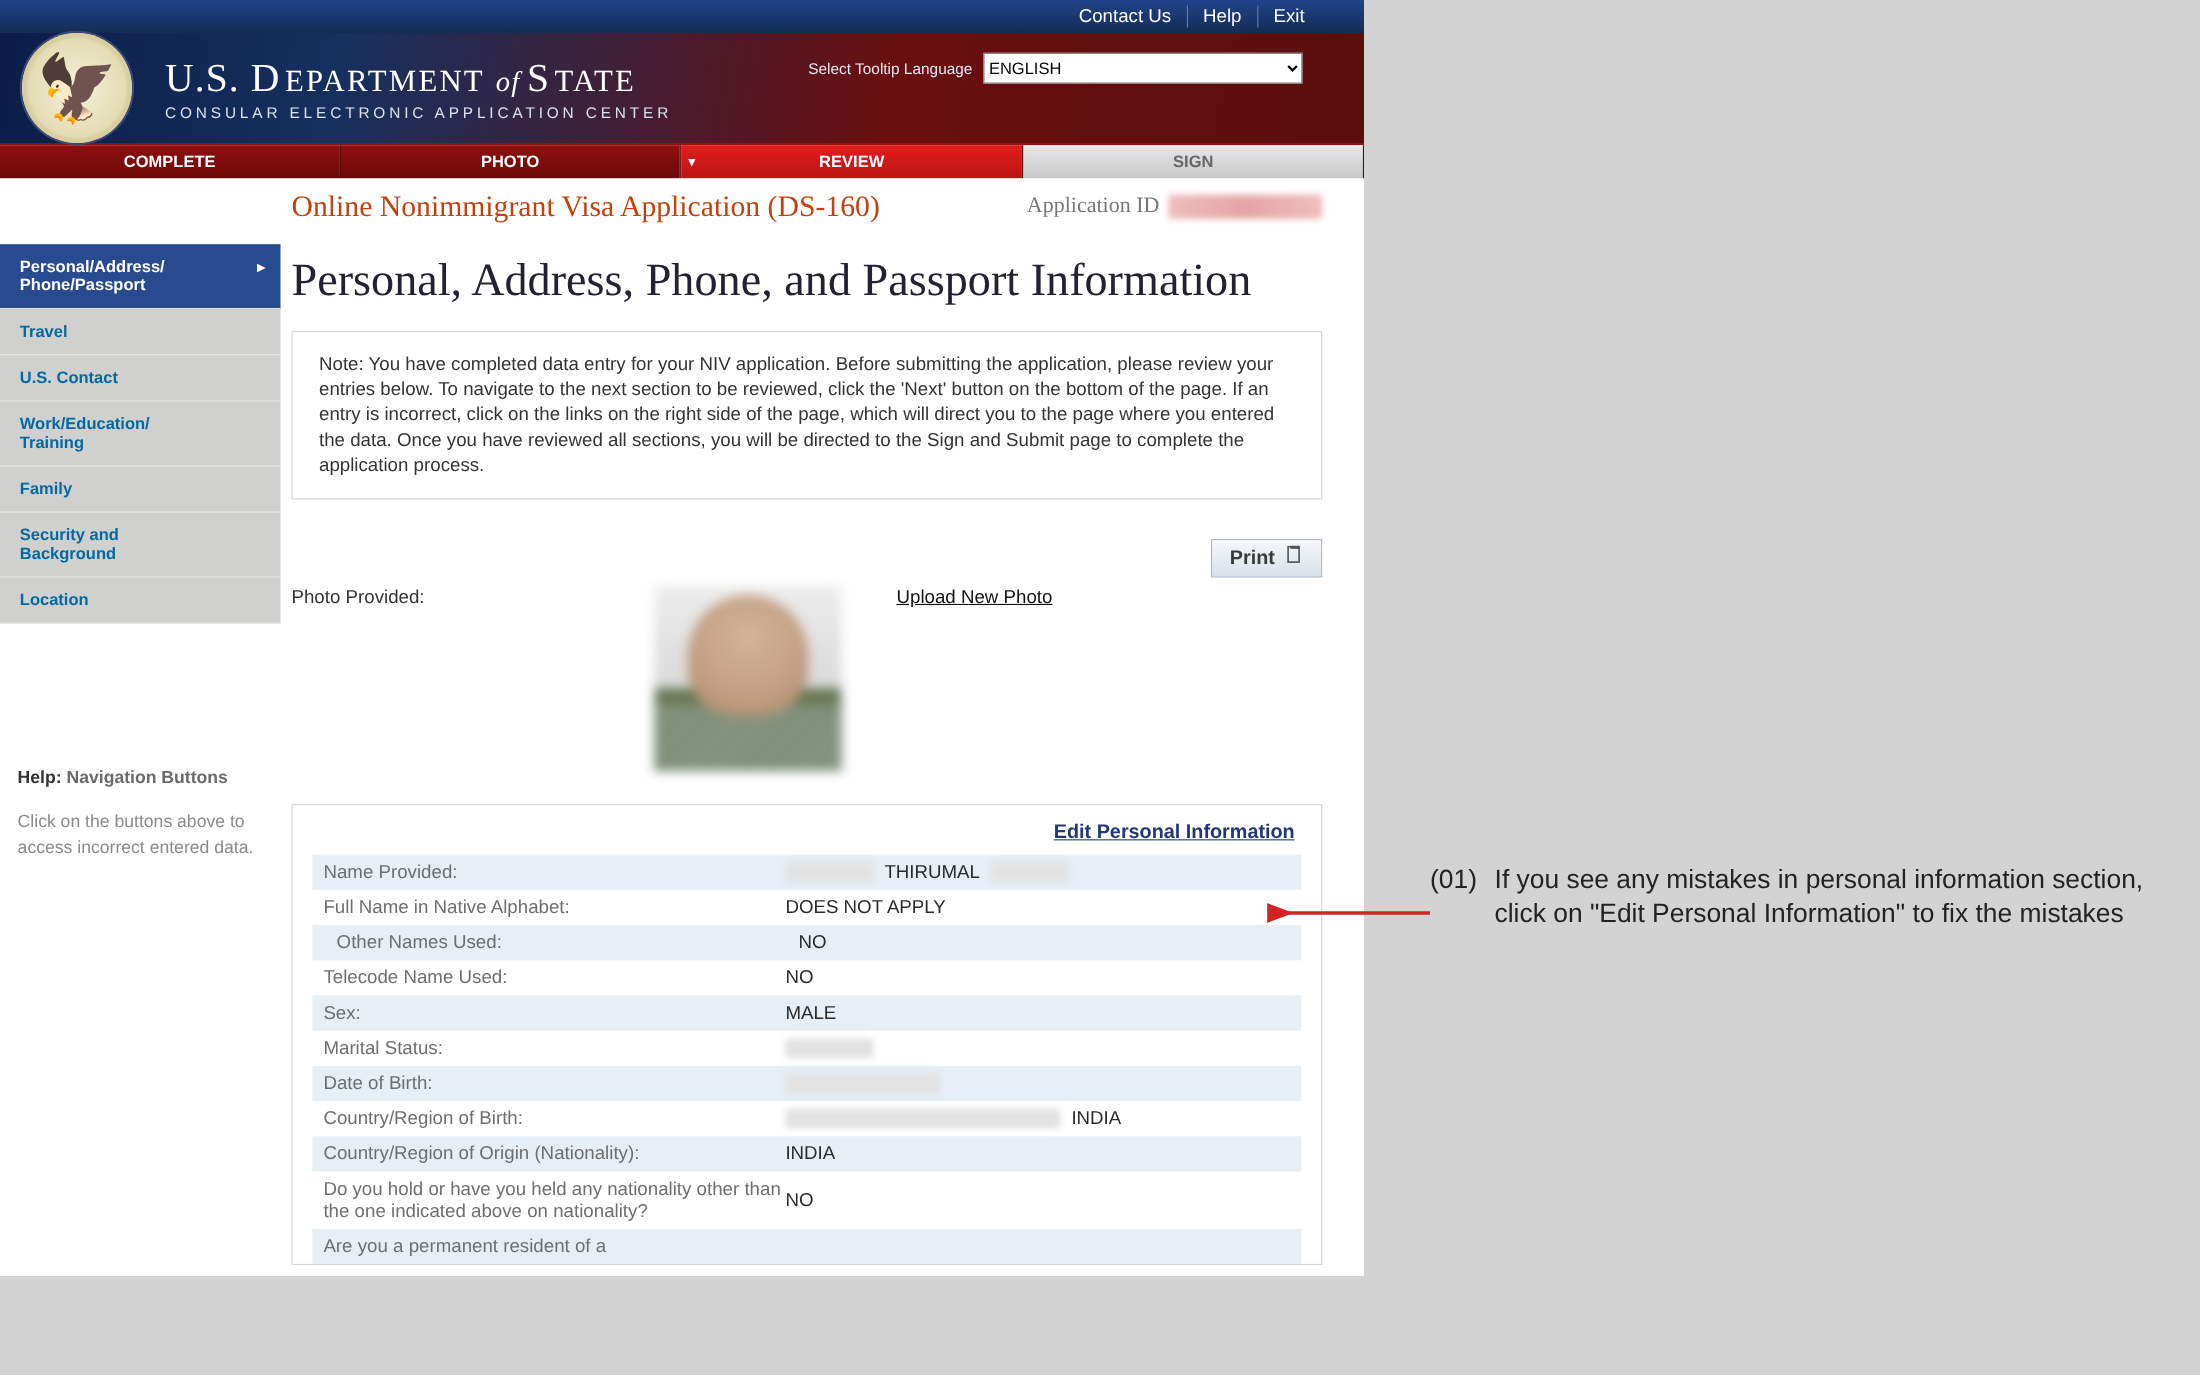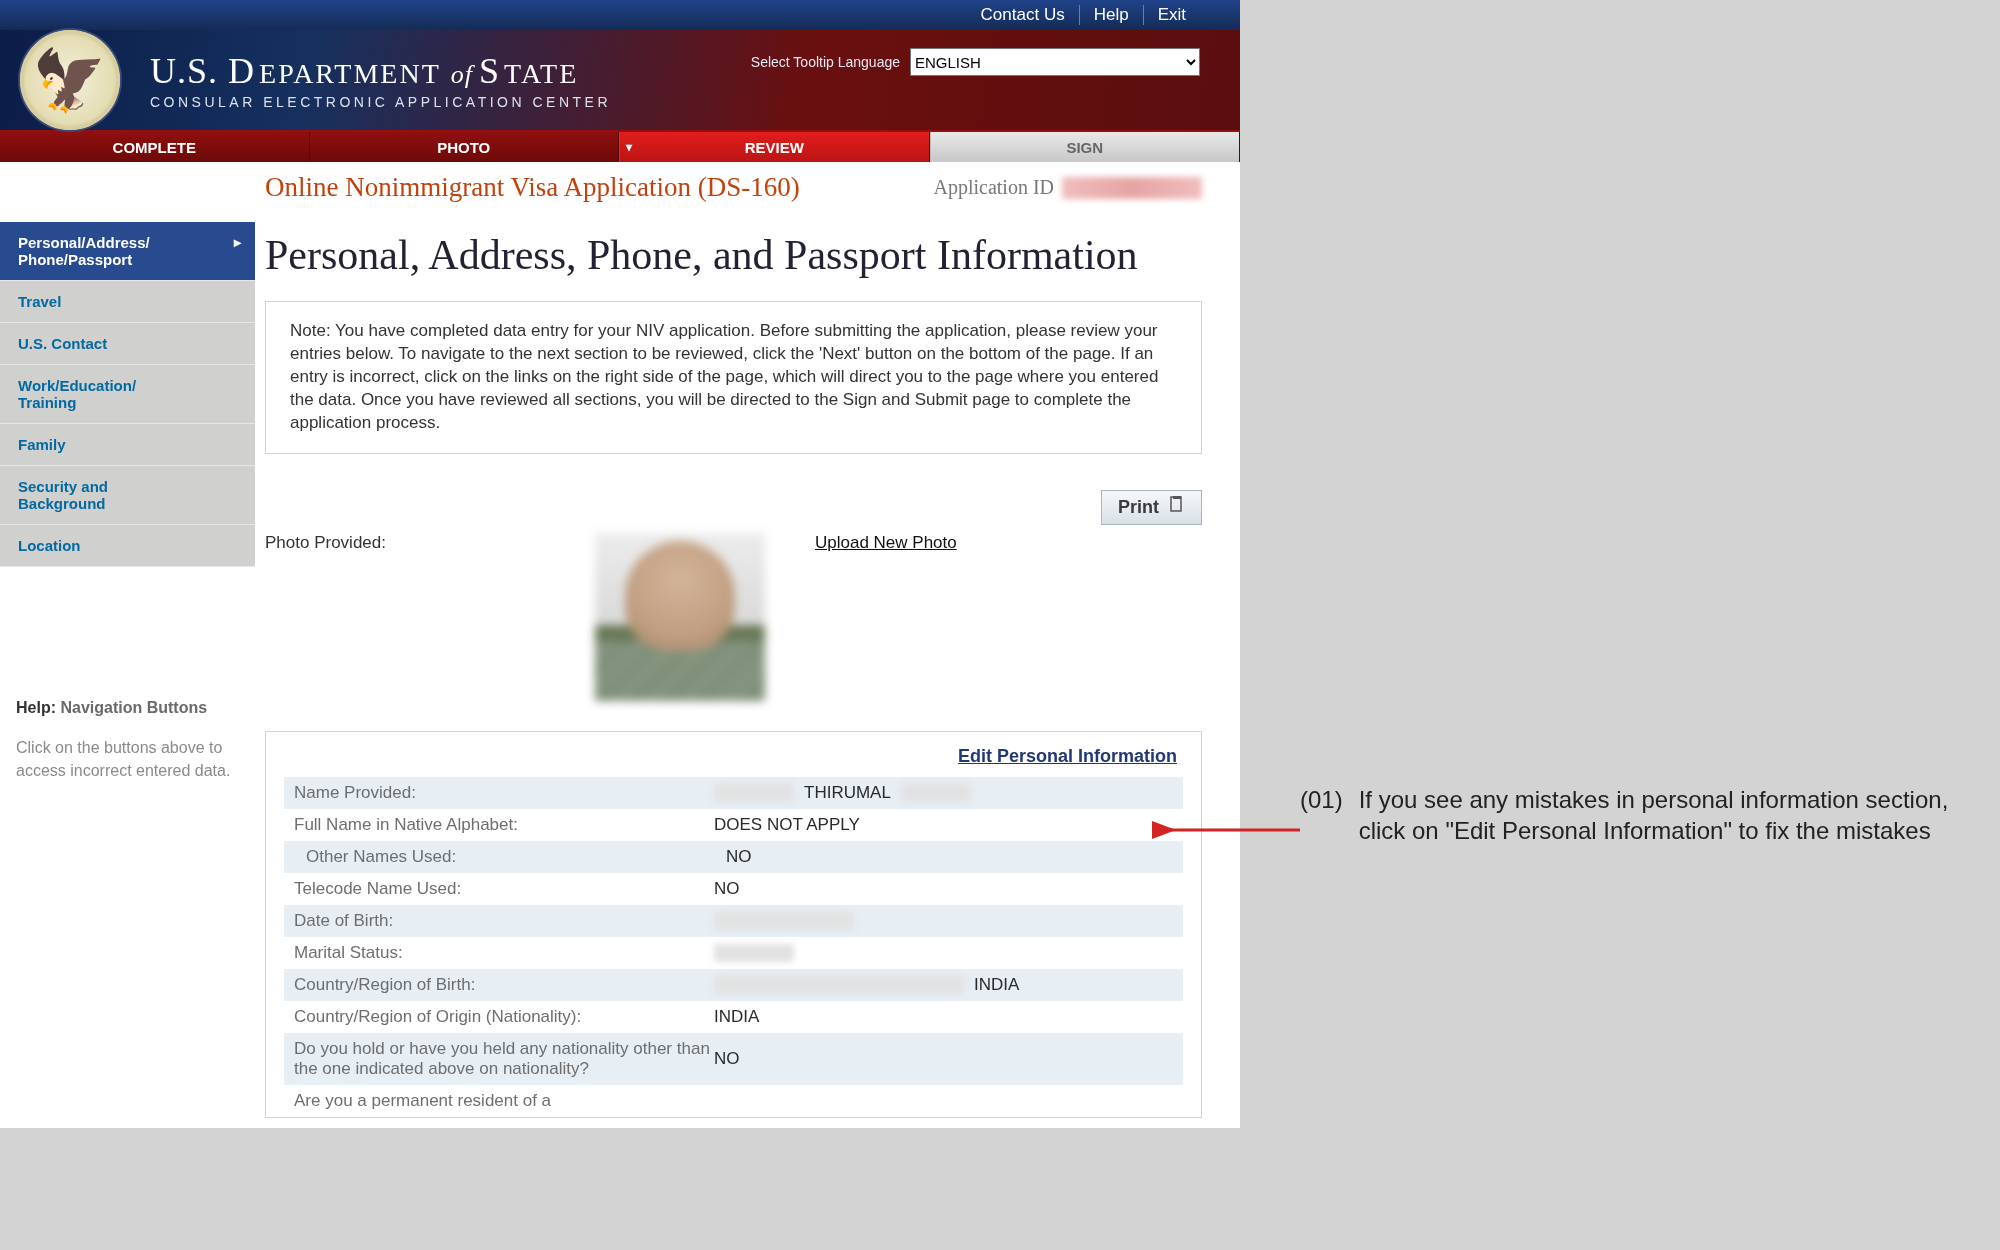--- a/index.html
+++ b/index.html
@@ -9,21 +9,21 @@
   .topbar span{padding:0 14px;border-left:1px solid #6a7fa8;cursor:pointer;}
   .topbar span:first-child{border-left:none;}
   .banner{height:100px;background:linear-gradient(100deg,#0b1d48 0%,#16305f 25%,#6a0f0f 65%,#5b0e0e 100%);position:relative;display:flex;align-items:center;}
   .seal{width:100px;height:100px;margin:0 30px 0 20px;border-radius:50%;background:radial-gradient(circle,#f4f0dc 0%,#e5ddb5 60%,#b8a86a 100%);position:relative;display:flex;align-items:center;justify-content:center;font-size:60px;color:#6b5a2a;box-shadow:0 0 0 2px #3a4a7a, inset 0 0 0 4px #d8cfa0;}
   .dept{color:#fff;}
   .dept .d1{font-family:Georgia,serif;font-size:36px;letter-spacing:1px;display:flex;align-items:baseline;}
   .dept .d1 .cap{font-size:36px;}
   .dept .d1 .sm{font-variant:small-caps;font-size:28px;letter-spacing:2px;margin:0 4px;}
   .dept .d1 .of{font-style:italic;font-size:26px;margin:0 6px;}
   .dept .d2{font-size:14px;letter-spacing:3.5px;color:#dbe2ee;margin-top:2px;}
-  .lang{position:absolute;right:40px;top:18px;color:#e5e9f3;font-size:14px;display:flex;align-items:center;}
+  .lang{position:absolute;right:56px;top:18px;color:#e5e9f3;font-size:14px;display:flex;align-items:center;}
   .lang select{margin-left:10px;width:290px;height:28px;font-size:15px;background:#fff;}
   
   .tabs{height:30px;display:flex;border-top:2px solid #940f0f;}
   .tab{flex:1;display:flex;align-items:center;justify-content:center;font-size:15px;font-weight:bold;color:#fff;background:linear-gradient(#8f0f0f,#6d0a0a);border-right:1px solid #5a0707;cursor:pointer;position:relative;}
   .tab.review{background:linear-gradient(#e21d1d,#bc1414);border-left:1px solid #d63030;}
   .tab.sign{background:linear-gradient(#e9e9e9,#c7c7c7);color:#666;border-left:1px solid #bbb;}
   .tab-indicator{position:absolute;left:6px;color:#fff;font-size:12px;}
   
   .content{display:flex;}
   .col-left{width:255px;padding-top:60px;}
@@ -189,29 +189,35 @@
                 <span>NO</span>
               </div>
             </div>
             <div class="drow">
               <div class="dl">Telecode Name Used:</div>
               <div class="dv">
                 <span>NO</span>
               </div>
             </div>
             <div class="drow">
+              <div class="dl">Sex:</div>
+              <div class="dv">
+                <span>MALE</span>
+              </div>
+            </div>
+            <div class="drow">
+              <div class="dl">Marital Status:</div>
+              <div class="dv">
+                <span class="redact" style="width: 80px;"></span>
+              </div>
+            </div>
+            <div class="drow">
               <div class="dl">Date of Birth:</div>
               <div class="dv">
                 <span class="redact" style="width: 140px;"></span>
-              </div>
-            </div>
-            <div class="drow">
-              <div class="dl">Marital Status:</div>
-              <div class="dv">
-                <span class="redact" style="width: 80px;"></span>
               </div>
             </div>
             <div class="drow">
               <div class="dl">Country/Region of Birth:</div>
               <div class="dv">
                 <span class="redact" style="width: 250px;"></span>
                 <span>INDIA</span>
               </div>
             </div>
             <div class="drow">

